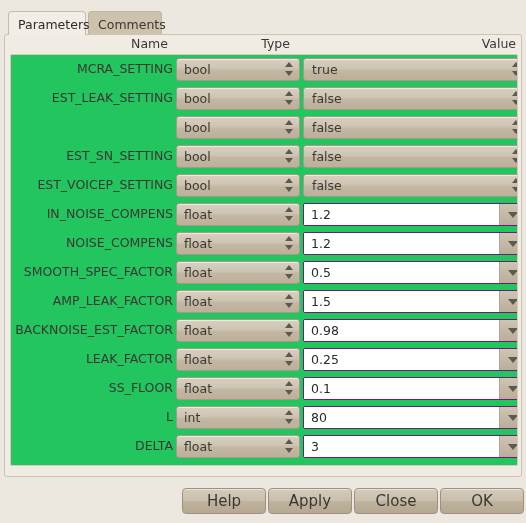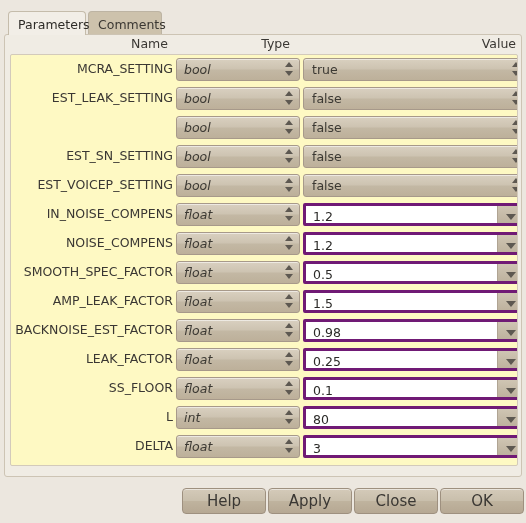--- a/index.html
+++ b/index.html
@@ -83,21 +83,21 @@
   #head-type  { left: 170px; width: 120px; }
   #head-value { left: 292px; width: 224px; }
 
   
   #listpanel {
     position: absolute;
     left: 10px; top: 54px;
     width: 508px;
     height: 412px;
     box-sizing: border-box;
-    background: #fef9c3;
+    background: #22c55e;
     border: 1px solid #d3cabb;
     border-radius: 2px;
     overflow: hidden;
   }
 
   .row {
     position: absolute;
     left: 0;
     width: 506px;
     height: 29px;
@@ -124,21 +124,20 @@
     left: 165px; top: 3px;
     width: 124px;
     height: 23px;
     box-sizing: border-box;
     border: 1px solid #a79madd;
     border: 1px solid #a7998a;
     border-radius: 3px;
     background: linear-gradient(to bottom, #d9d0c0 0%, #cdc3b1 48%, #c3b8a4 52%, #bdb09a 100%);
     box-shadow: inset 0 1px 0 rgba(255,255,255,0.55);
     cursor: pointer;
-    font-style: italic;
   }
   .cell-type .txt {
     position: absolute;
     left: 7px; top: 0;
     right: 22px;
     height: 21px;
     line-height: 21px;
     font-size: 12.5px;
     color: #3c3933;
     white-space: nowrap;
@@ -186,21 +185,21 @@
     overflow: hidden;
   }
 
   
   .cell-value-edit {
     position: absolute;
     left: 292px; top: 3px;
     width: 224px;
     height: 23px;
     box-sizing: border-box;
-    border: 3px solid #701a75;
+    border: 1px solid #701a75;
     border-radius: 2px;
     background: #ffffff;
     overflow: hidden;
   }
   .cell-value-edit .field {
     position: absolute;
     left: 0; top: 0;
     width: 196px;
     height: 21px;
     line-height: 21px;

